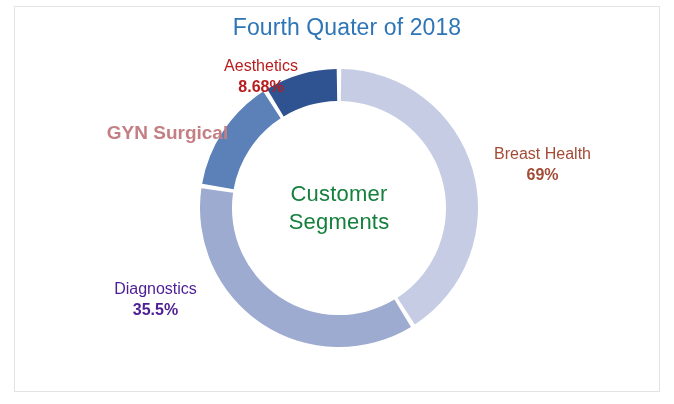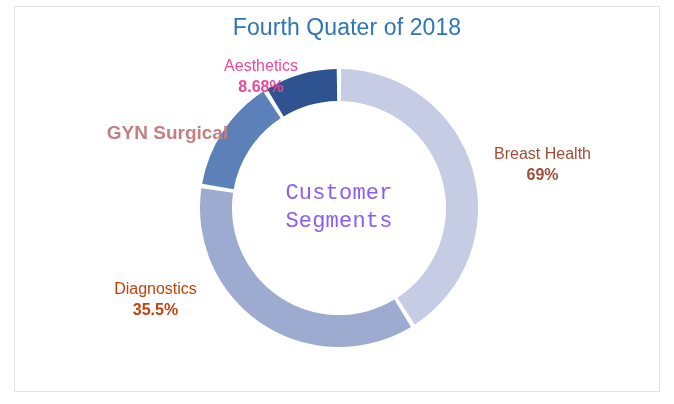--- a/index.html
+++ b/index.html
@@ -52,57 +52,56 @@
     display: block;
     width: 278px;
     height: 278px;
   }
   .center-label {
     position: absolute;
     left: 339px;
     top: 208px;
     transform: translate(-50%, -50%);
     text-align: center;
-    color: #8b5cf6;
+    color: #15803d;
     font-size: 22px;
     line-height: 28px;
     white-space: nowrap;
-    font-family: Liberation Mono, monospace;
   }
   .center-label div { letter-spacing: 0.2px; }
 
   .seg-label {
     position: absolute;
     text-align: center;
     line-height: 21px;
     white-space: nowrap;
   }
   .seg-label .lname { display: block; }
   .seg-label .lval  { display: block; font-weight: bold; }
 
   .lbl-aesthetics {
     left: 196px;
     top: 55px;
     width: 130px;
-    color: #ec4899;
+    color: #b91c1c;
     font-size: 16px;
   }
   .lbl-gyn {
     left: 100px;
     top: 122px;
     width: 135px;
     color: #c47f84;
     font-size: 19px;
     font-weight: bold;
   }
   .lbl-diagnostics {
     left: 88px;
     top: 278px;
     width: 135px;
-    color: #c2410c;
+    color: #4c1d95;
     font-size: 16px;
   }
   .lbl-breast {
     left: 475px;
     top: 143px;
     width: 135px;
     color: #a34b35;
     font-size: 16px;
   }
 </style>

